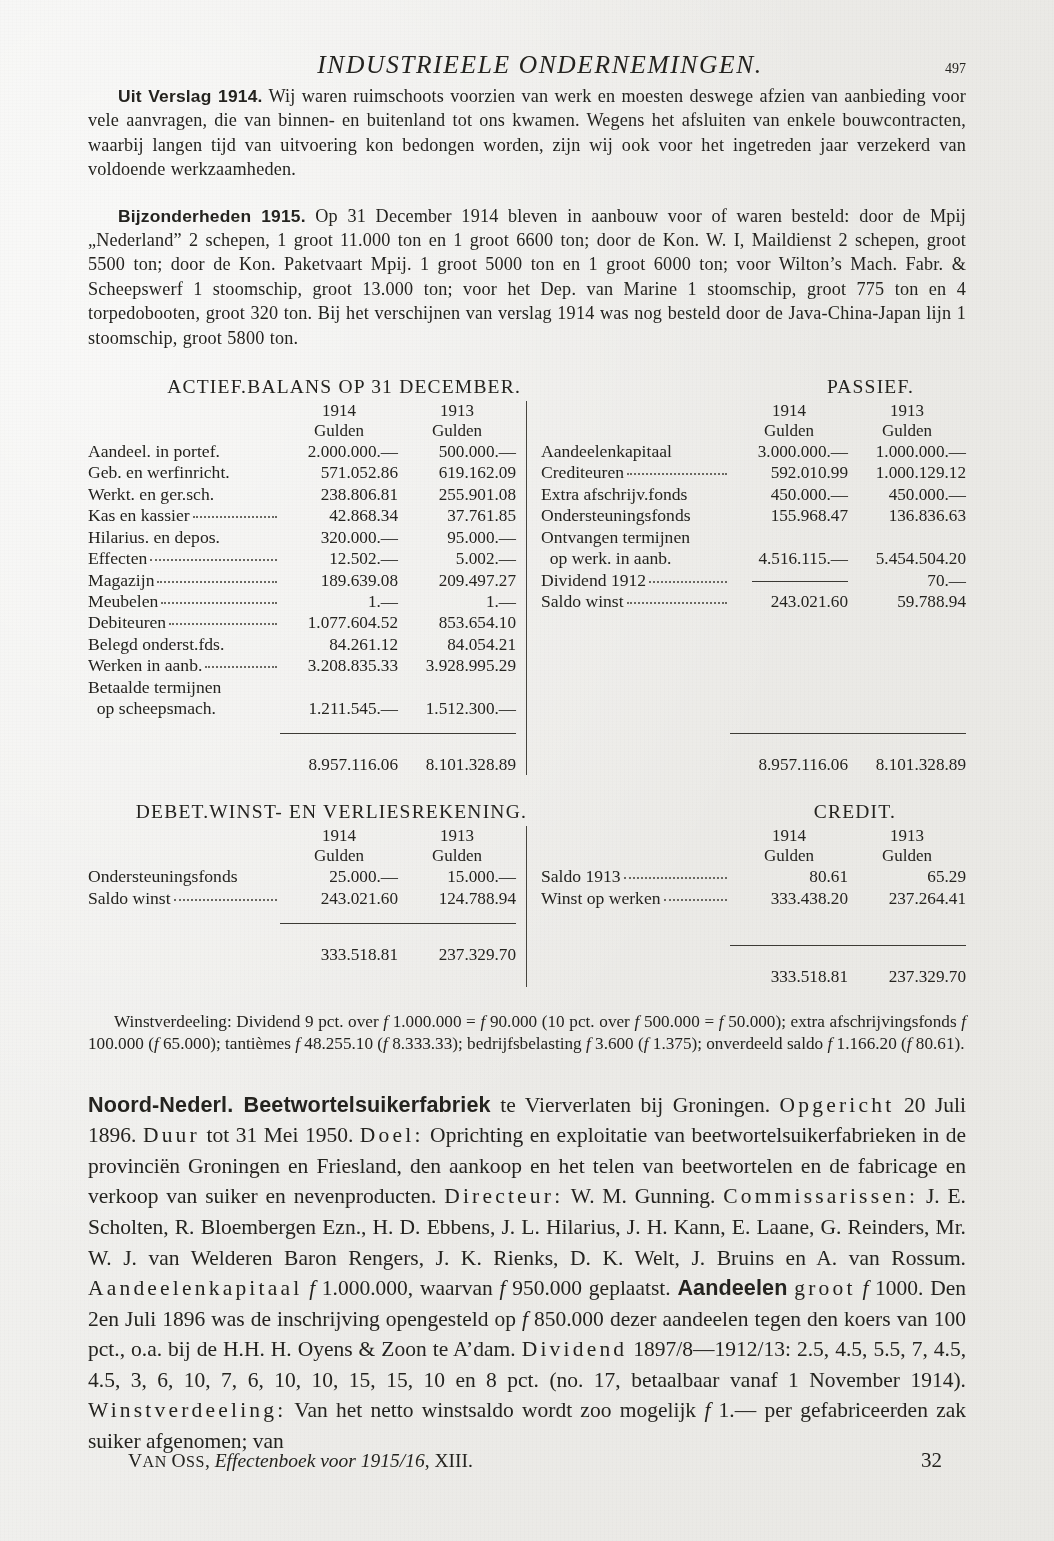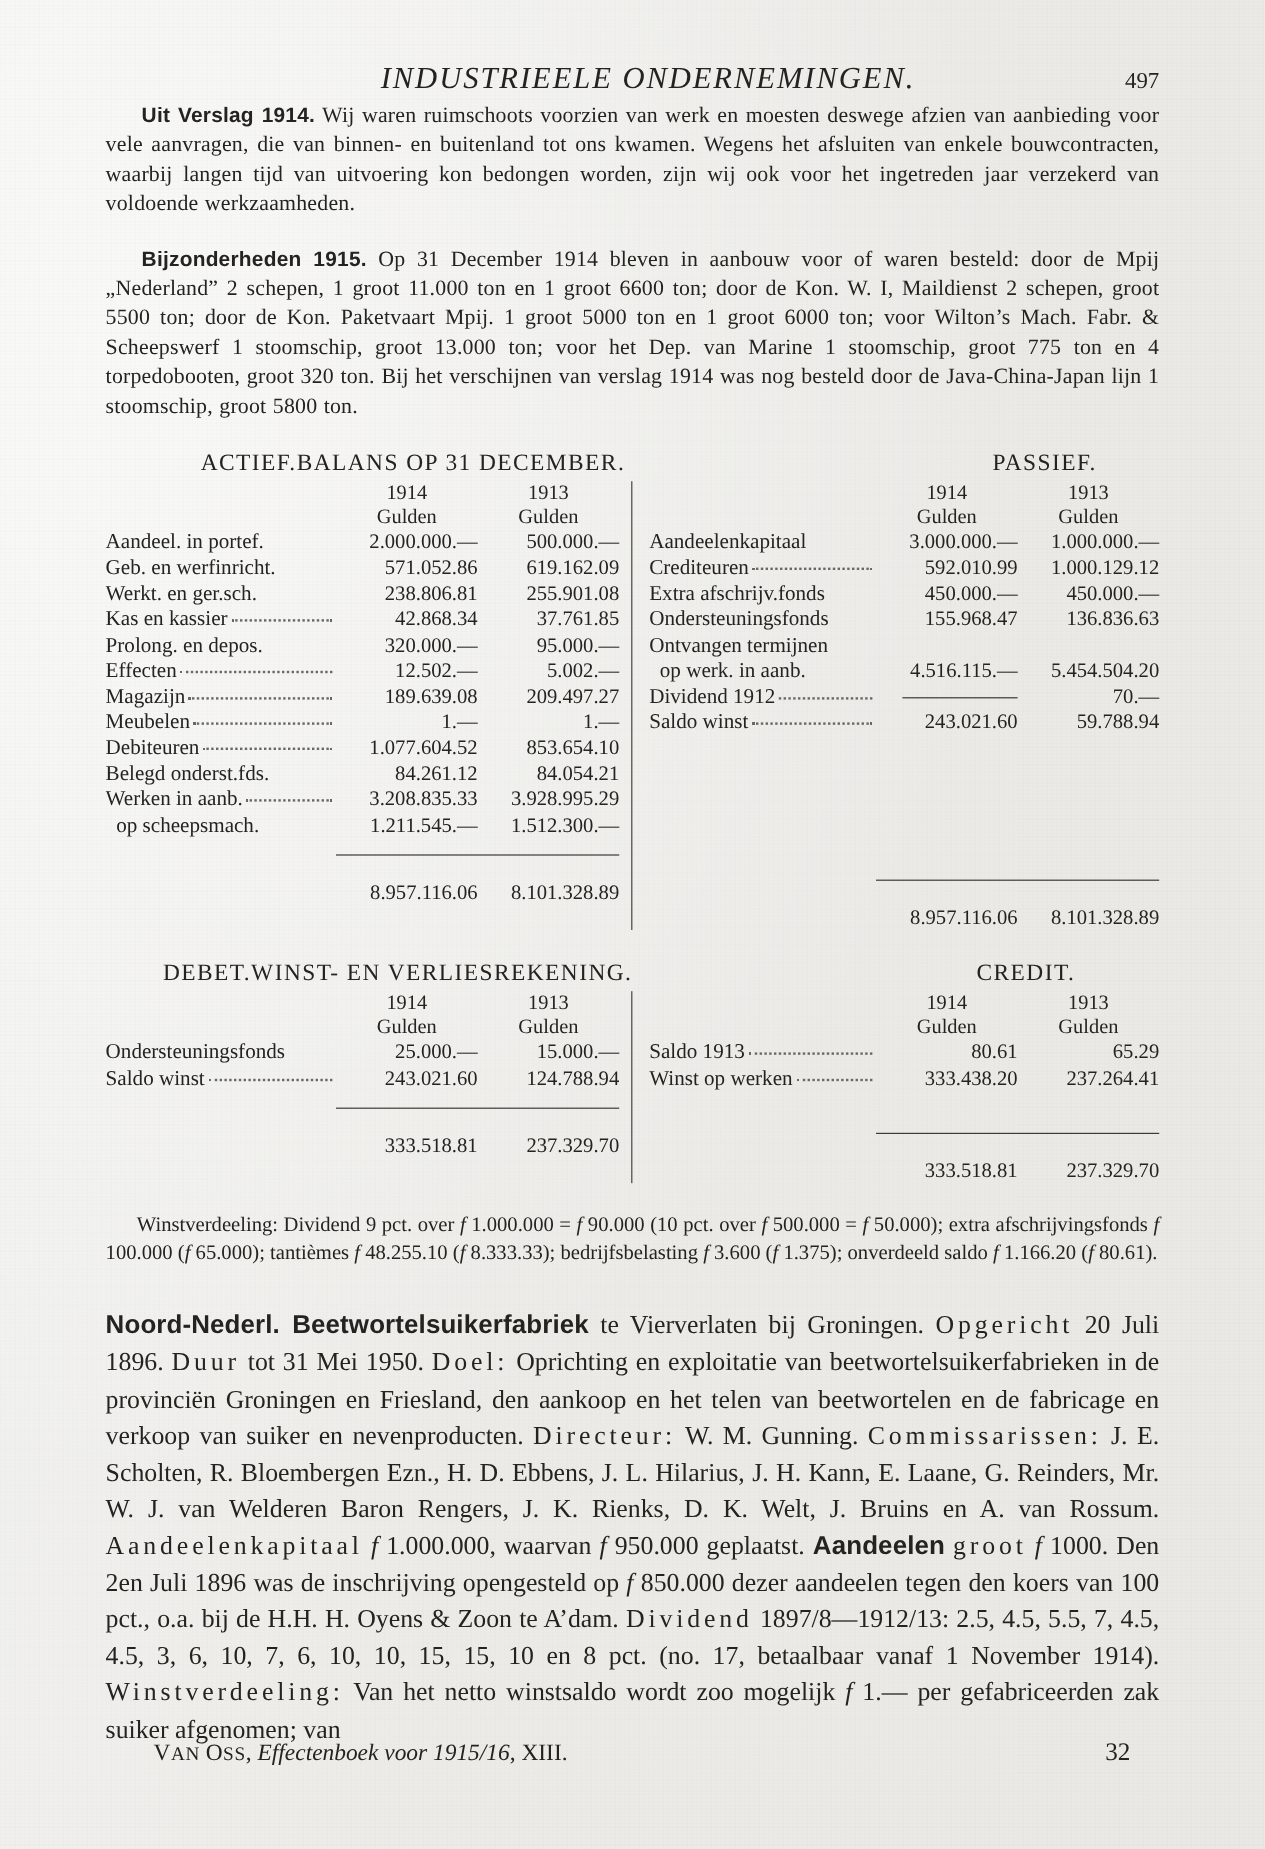--- a/index.html
+++ b/index.html
@@ -24,21 +24,21 @@
   .content{position:absolute;left:88px;top:0;width:878px;}
 
   
   .runhead{display:flex;align-items:baseline;margin-top:50px;height:34px;}
   .runhead .t{
     flex:1;text-align:center;
     font-family:"Liberation Serif", serif;
     font-style:italic; font-size:25.5px; letter-spacing:1.6px;
     padding-left:96px;
   }
-  .runhead .pno{width:70px;text-align:right;font-size:19px;}
+  .runhead .pno{width:70px;text-align:right;font-size:14px;}
 
   p.body{
     margin:0; text-align:justify;
     font-size:18.2px; line-height:24.4px;
     letter-spacing:.18px;
     word-spacing:.6px;
   }
   p.body.indent{text-indent:30px;}
   .lead{font-family:"Liberation Sans", sans-serif;font-weight:bold;font-size:17.4px;letter-spacing:.2px;}
   .blk-gap{height:22px;}
@@ -167,21 +167,21 @@
             <div class="ln">
               <div class="lbl">
                 <span class="txt">Kas en kassier</span>
                 <span class="dots"></span>
               </div>
               <div class="c">42.868.34</div>
               <div class="c">37.761.85</div>
             </div>
             <div class="ln">
               <div class="lbl">
-                <span class="txt">Prolong. en depos.</span>
+                <span class="txt">Hilarius. en depos.</span>
               </div>
               <div class="c">320.000.—</div>
               <div class="c">95.000.—</div>
             </div>
             <div class="ln">
               <div class="lbl">
                 <span class="txt">Effecten</span>
                 <span class="dots"></span>
               </div>
               <div class="c">12.502.—</div>
@@ -218,20 +218,27 @@
               <div class="c">84.261.12</div>
               <div class="c">84.054.21</div>
             </div>
             <div class="ln">
               <div class="lbl">
                 <span class="txt">Werken in aanb.</span>
                 <span class="dots"></span>
               </div>
               <div class="c">3.208.835.33</div>
               <div class="c">3.928.995.29</div>
+            </div>
+            <div class="ln">
+              <div class="lbl">
+                <span class="txt">Betaalde termijnen</span>
+              </div>
+              <div class="c"></div>
+              <div class="c"></div>
             </div>
             <div class="ln">
               <div class="lbl">
                 <span class="txt">&nbsp;&nbsp;op scheepsmach.</span>
               </div>
               <div class="c">1.211.545.—</div>
               <div class="c">1.512.300.—</div>
             </div>
           </div>
         <div class="totals">

